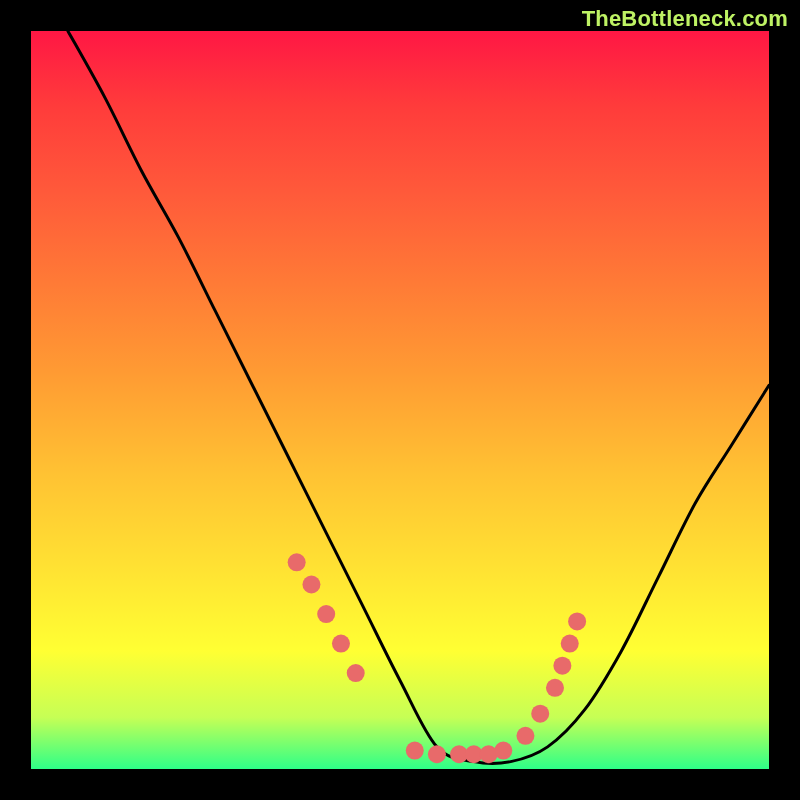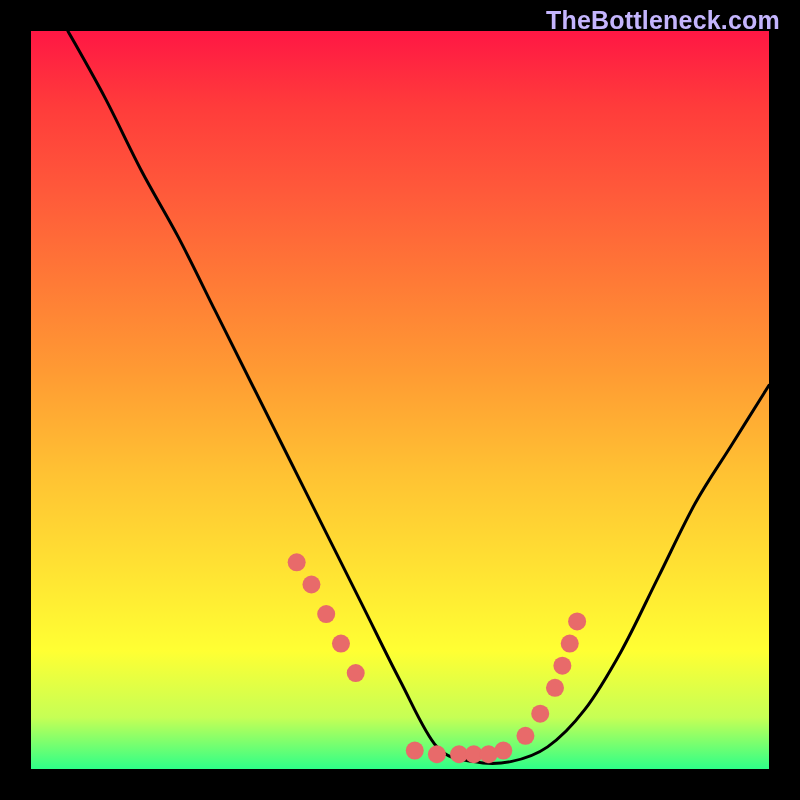--- a/index.html
+++ b/index.html
@@ -34,25 +34,25 @@
       #ffc233 60%,
       #ffe033 72%,
       #ffff33 84%,
       #c6ff55 93%,
       #2eff88 100%
     );
   }
   .watermark {
     position: absolute;
     top: 6px;
-    right: 20px;
+    right: 12px;
     font-family: Arial, Helvetica, sans-serif;
-    font-size: 25px;
+    font-size: 22px;
     font-weight: 600;
-    color: #c4b5fd;
+    color: #bef264;
     letter-spacing: 0.2px;
   }
   svg.curve {
     position: absolute;
     left: 31px;
     top: 31px;
     width: 738px;
     height: 738px;
     overflow: visible;
   }

